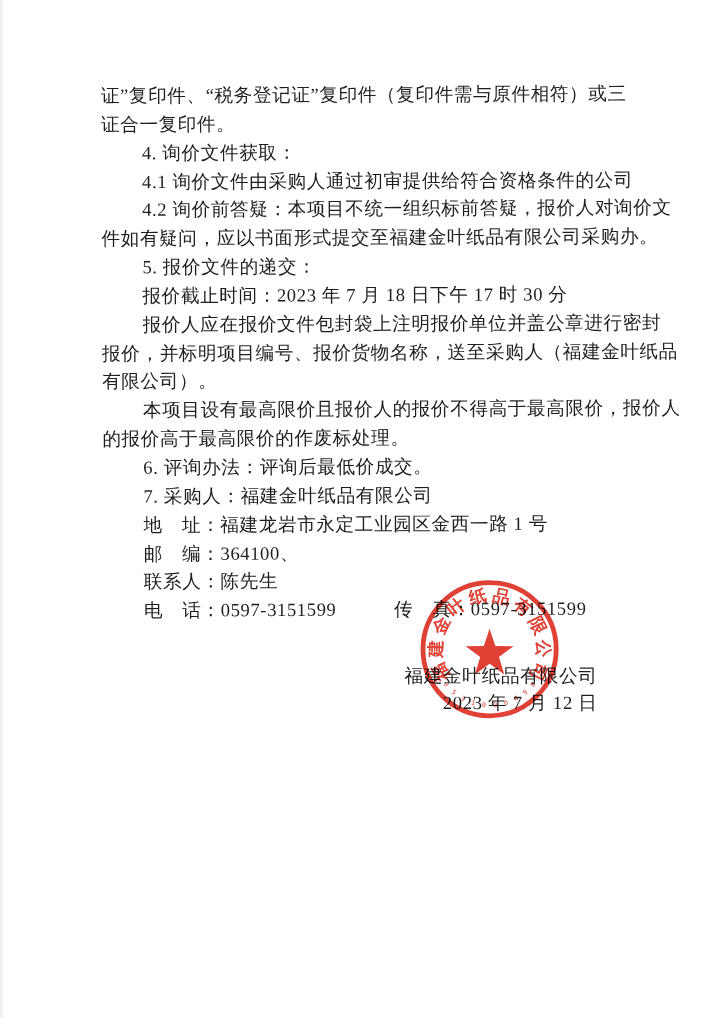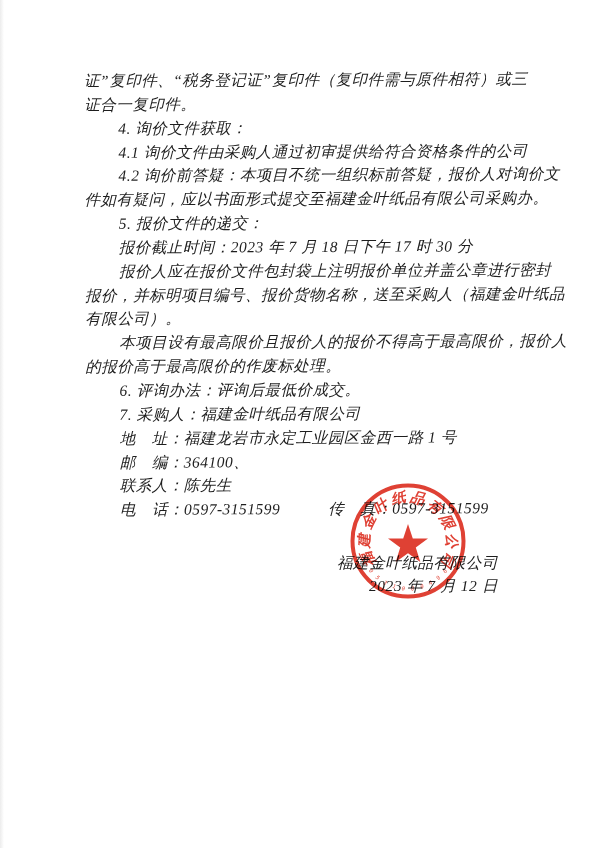--- a/index.html
+++ b/index.html
@@ -10,21 +10,20 @@
   body{
     width:600px;height:848px;
     background:#ffffff;
     font-family:"Liberation Serif","DejaVu Serif",serif;
     overflow:hidden;
   }
   .page{
     position:relative;
     width:600px;height:848px;
     background:linear-gradient(90deg,#ececec 0px,#ffffff 4px);
-    font-style:italic;
   }
   .doc-body{
     position:absolute;
     left:85px;top:68px;width:434px;
     transform:rotate(-0.25deg);
     color:var(--text-color);
   }
   .line{
     height:23.85px;
     line-height:23.85px;

